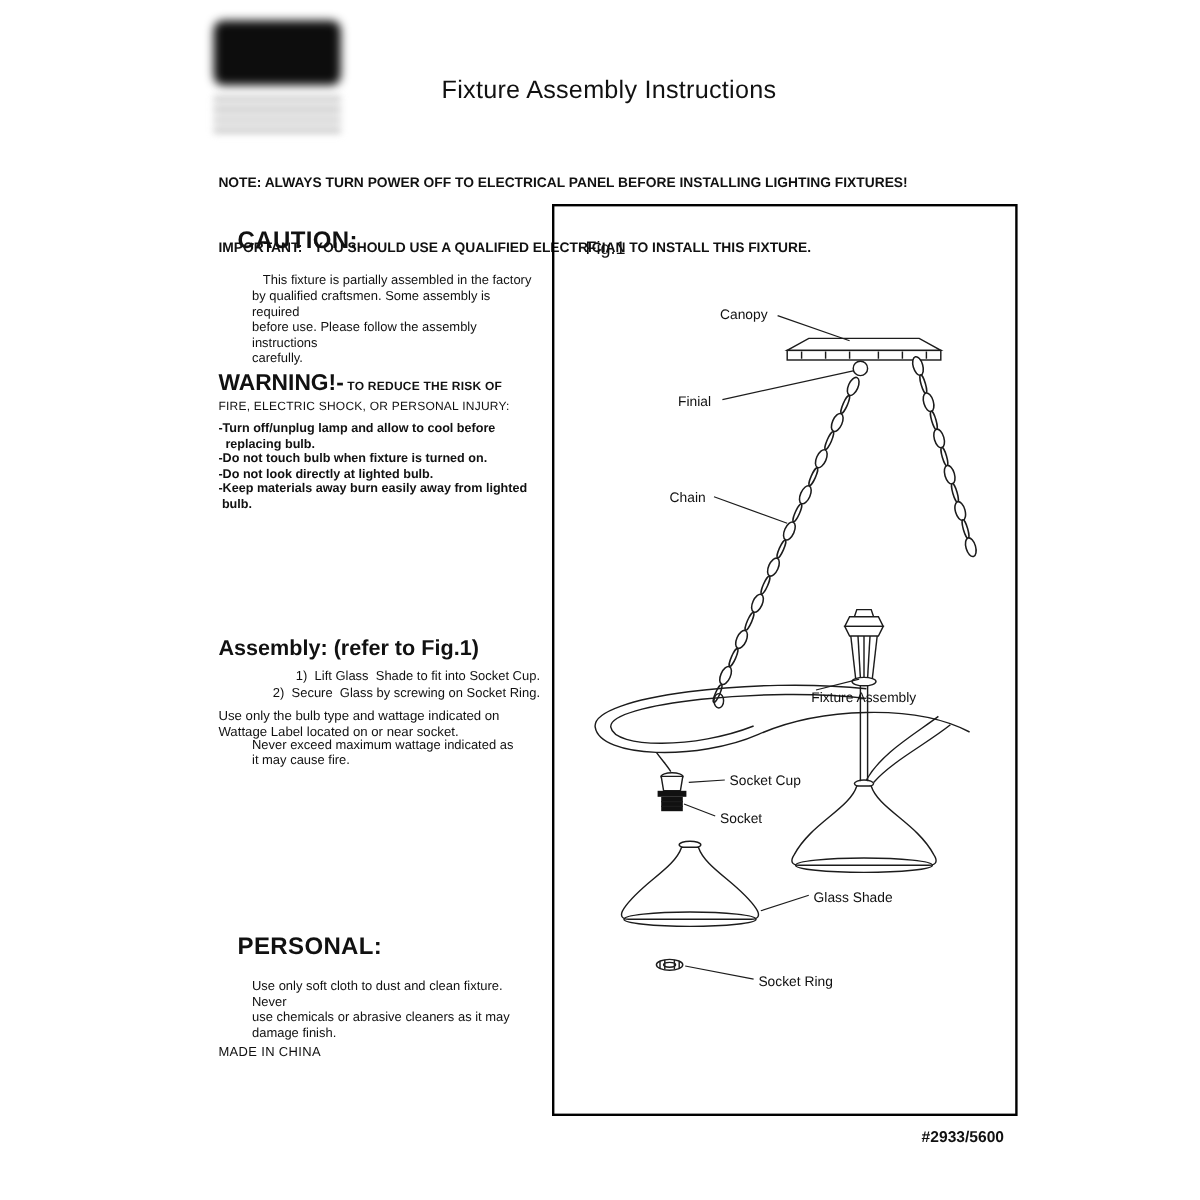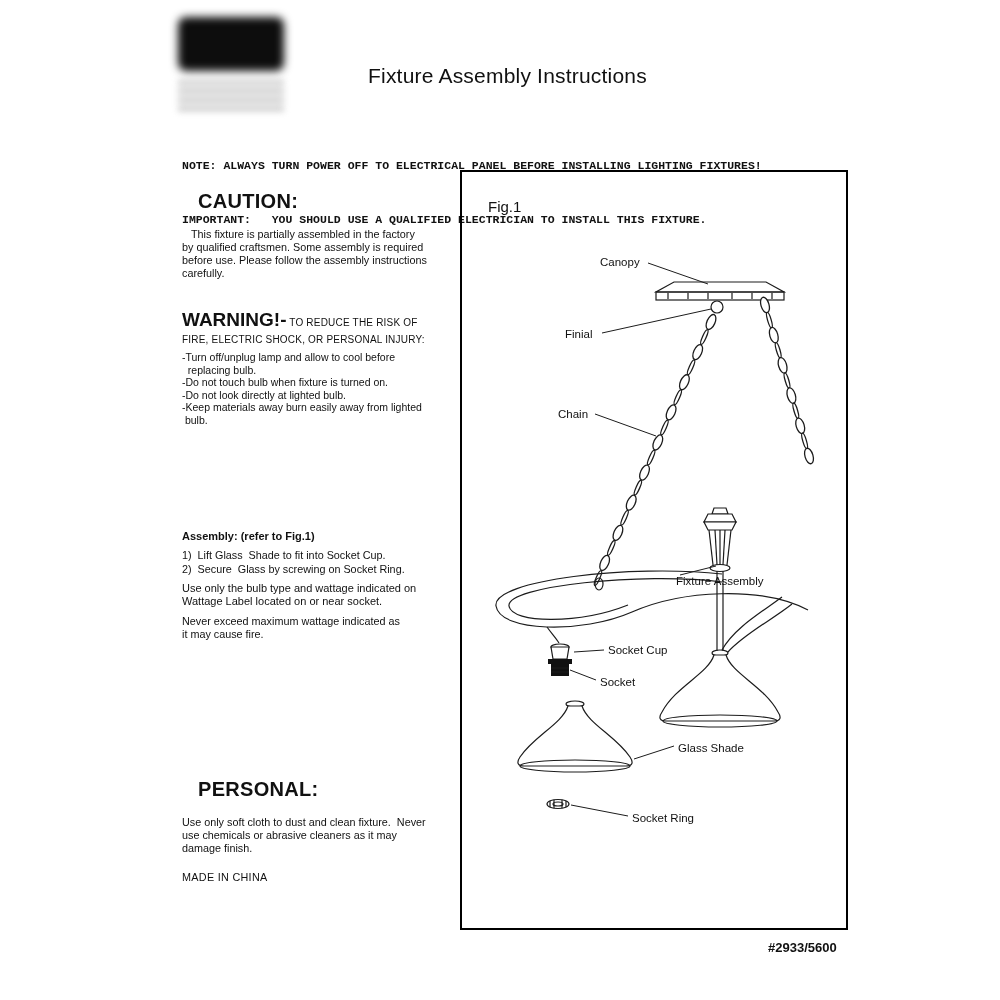--- a/index.html
+++ b/index.html
@@ -14,38 +14,38 @@
 
   
   .logo-top { left:178px; top:17px; width:106px; height:54px;
     background:#0d0d0d; border-radius:8px; filter:blur(4px); }
   .logo-bottom { left:178px; top:80px; width:106px; height:32px;
     background:repeating-linear-gradient(#9a9a9a 0 4px, #e8e8e8 4px 9px);
     filter:blur(3px); opacity:.55; }
 
   .page-title { left:368px; top:64px; font-size:21px; font-weight:normal; letter-spacing:.2px; }
 
-  .note-block { left:182px; top:121px; width:660px; font-size:11.5px; font-weight:bold;
-    line-height:18px; white-space:pre-wrap;font-family:Liberation Mono, monospace; }
+  .note-block { left:182px; top:108px; width:660px; font-size:11.5px; font-weight:bold;
+    line-height:18px; white-space:pre-wrap; }
 
   .sec { position:absolute; left:182px; width:268px; }
   .sec h2 { margin:16px; font-size:20px; font-weight:bold; line-height:22px; letter-spacing:.3px; }
-  .sec .body { margin-top:3px; font-size:10.8px; line-height:13px; white-space:pre-wrap; }
+  .sec .body { margin-top:3px; font-size:10.8px; line-height:13px; white-space:pre-wrap;margin-left:28px; }
 
   .sec-caution { top:174px; }
   .sec-warning-risk { top:310px; }
   .warn-head-line { font-size:19px; font-weight:bold; line-height:20px; }
-  .warn-lead { font-size:10px; font-weight:normal; letter-spacing:.2px; }
+  .warn-lead { font-size:10px; font-weight:bold; letter-spacing:.2px; }
   .warn-lead2 { font-size:10px; line-height:13px; letter-spacing:.2px; }
-  .warn-items { margin-top:5px; }
+  .warn-items { margin-top:5px;font-weight:bold; }
   .warn-item { font-size:10.5px; line-height:12.6px; white-space:pre-wrap; }
 
   .sec-assembly { top:530px; }
-  .sec-assembly h3 { margin:0 0 7px 0; font-size:11px; font-weight:bold; }
-  .assembly-step { font-size:10.8px; line-height:13.5px; white-space:pre-wrap; }
+  .sec-assembly h3 { margin:0 0 7px 0; font-size:18px; font-weight:bold; }
+  .assembly-step { font-size:10.8px; line-height:13.5px; white-space:pre-wrap;text-align:right; }
   .assembly-note { margin-top:6px; font-size:11px; line-height:12.5px; white-space:pre-wrap; }
 
   .sec-warning-wattage { top:612px; }
   .sec-cleaning { top:762px; }
 
   .made-in { left:182px; top:871px; font-size:10.8px; letter-spacing:.3px; }
   .part-number { left:768px; top:940px; font-size:13px; font-weight:bold; }
 
   .fig-box { left:460px; top:170px; width:388px; height:760px; border:2px solid #000;text-align:center; }
   .fig-box svg { display:block; }

